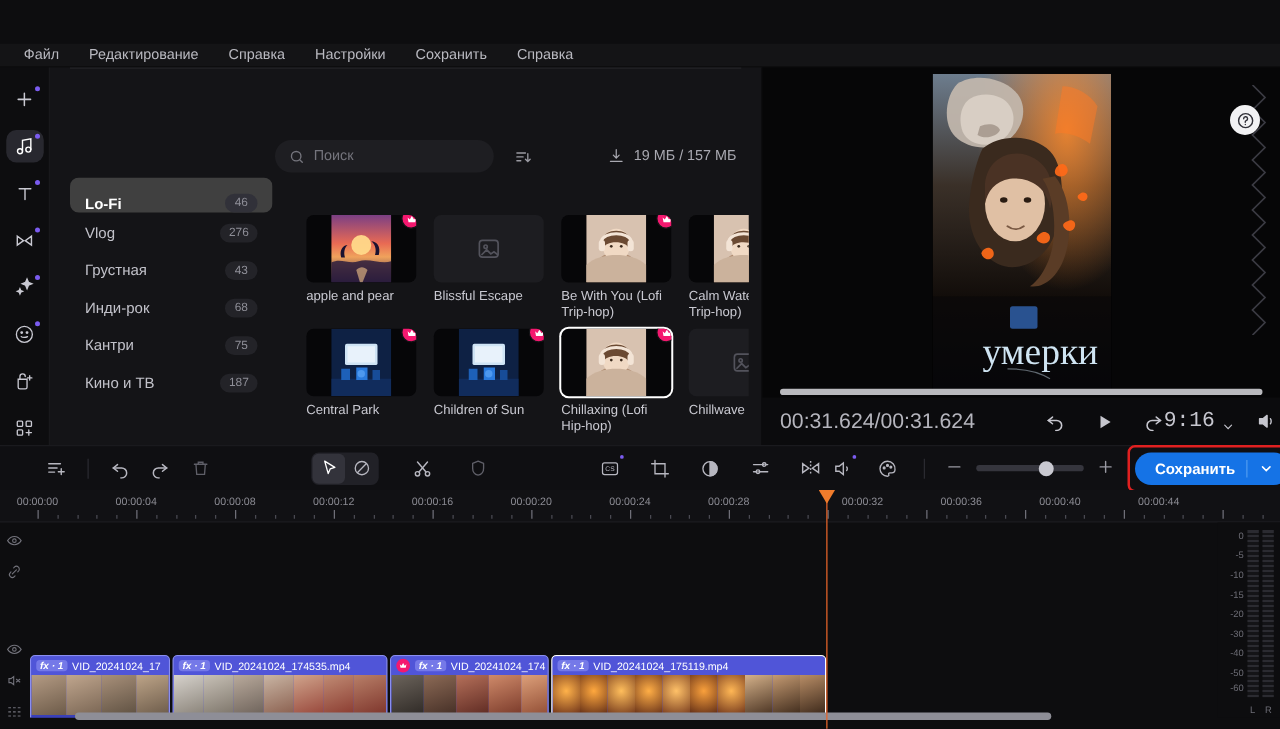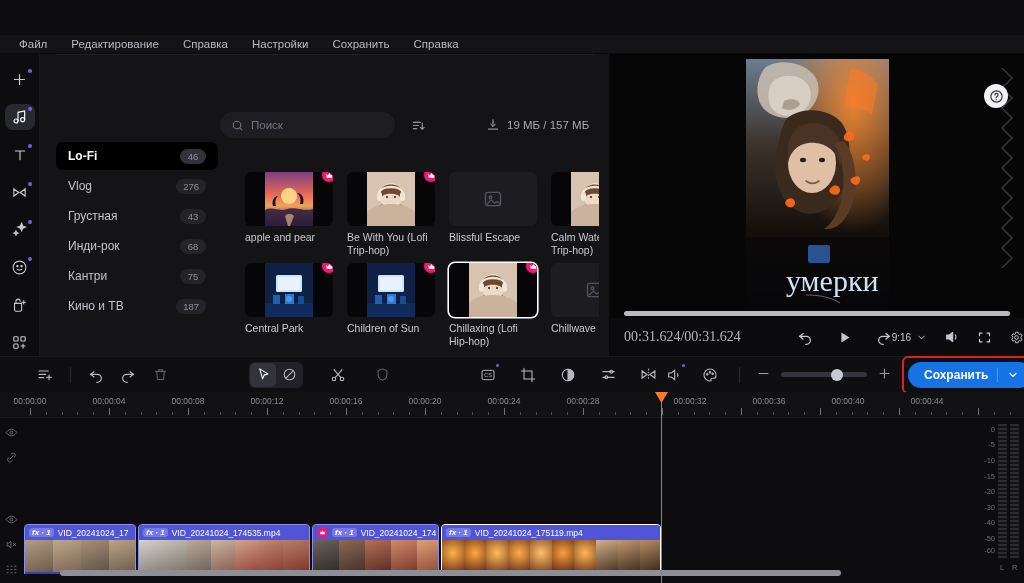--- a/index.html
+++ b/index.html
@@ -69,21 +69,21 @@
   .sort-btn { color:#9a9aa2; display:flex; align-items:center; margin-left:4px; }
   .dl-info { margin-left:48px; display:flex; align-items:center; gap:7px; color:#a9a9b1; font-size:11.5px; }
 
   
   .cats { position:absolute; top:88px; left:16px; width:162px; bottom:6px; overflow:hidden; }
   .cats-title { font-size:8.5px; letter-spacing:.9px; color:#6c6c74; padding:4px 12px 9px; }
   .cat-row {
     display:flex; align-items:center; justify-content:space-between;
     height:28px; padding:0 12px; border-radius:7px; margin-bottom:2px; cursor:pointer;
   }
-  .cat-row.active { background:#000000; }
+  .cat-row.active { background:#404040;align-items:flex-end; }
   .cat-name { font-size:12px; color:#c2c2ca; }
   .cat-row.active .cat-name { color:#fff; font-weight:bold; }
   .cat-count {
     font-size:9.5px; color:#8e8e97; background:#232328; border-radius:8px;
     padding:2px 7px; min-width:26px; text-align:center;
   }
   .cat-row.active .cat-count { background:#313139; }
 
   
   .grid {
@@ -126,24 +126,24 @@
     background:#f2f2f4; color:#303038; display:flex; align-items:center; justify-content:center;
   }
   .prev-scroll {
     position:absolute; left:14px; right:14px; bottom:40px; height:5px;
     background:#b9b9bd; border-radius:3px;
   }
   .prev-ctrl {
     position:absolute; left:0; right:0; bottom:0; height:38px;
     display:flex; align-items:center; padding:0 14px; color:#c6c6ce;
   }
-  .time-label { font-family:Liberation Serif, serif; font-size:14px; color:#b5b5bd; }
+  .time-label { font-family:Liberation Sans, sans-serif; font-size:17px; color:#b5b5bd; }
   .pc-center { display:flex; align-items:center; gap:24px; margin-left:56px; }
   .pc-right { margin-left:auto; display:flex; align-items:center; gap:17px; }
-  .ratio { display:flex; align-items:flex-end; gap:5px; font-size:10px; color:#c6c6ce; }
+  .ratio { display:flex; align-items:flex-end; gap:5px; font-size:17px; color:#c6c6ce;font-family:Liberation Mono, monospace; }
   .icon-btn { display:flex; align-items:center; justify-content:center; color:#c6c6ce; }
 
   
   .toolbar {
     height:36px; background:#0f0f12; display:flex; align-items:center;
     padding:0 10px; border-top:1px solid #1a1a1e; position:relative;
   }
   .tb-group { display:flex; align-items:center; gap:6px; }
   .tb-btn {
     width:26px; height:24px; border-radius:5px; display:flex;
@@ -390,51 +390,51 @@
             <span class="crown">
               <svg width="9" height="9" viewBox="0 0 24 24" fill="#fff">
                   <path d="M3 8l4.5 4L12 5l4.5 7L21 8l-1.8 10H4.8z"></path>
                 </svg>
             </span>
           </div>
           <div class="tile-name">apple and pear</div>
         </div>
 
         <div class="tile">
+          <div class="tile-art placeholder">
+            <svg class="ph-icon" width="20" height="20" viewBox="0 0 24 24" fill="none" stroke="currentColor" stroke-width="1.6">
+                <rect x="3" y="4" width="18" height="16" rx="3"></rect>
+                <circle cx="9" cy="10" r="1.6"></circle>
+                <path d="M5 18l5-5 4 4 3-2 4 3"></path>
+              </svg>
+          </div>
+          <div class="tile-name">Blissful Escape</div>
+        </div>
+
+        <div class="tile">
           <div class="tile-art">
             <svg class="inner" viewBox="0 0 48 54">
               <rect width="48" height="54" fill="#d8c2b0"></rect>
               <path d="M0 54c4-16 12-24 24-24s20 8 24 24z" fill="#b08d72"></path>
               <ellipse cx="24" cy="24" rx="11" ry="13" fill="#f0d9c4"></ellipse>
               <path d="M13 20c1-10 21-10 22 0 1 5-1 7-1 7-1-7-20-7-20 0 0 0-2-2-1-7z" fill="#6b4a33"></path>
               <rect x="10" y="20" width="5" height="9" rx="2.4" fill="#f3e4d6"></rect>
               <rect x="33" y="20" width="5" height="9" rx="2.4" fill="#f3e4d6"></rect>
               <path d="M12 21c2-8 22-8 24 0" stroke="#f3e4d6" stroke-width="2.4" fill="none"></path>
               <circle cx="20" cy="25" r="1.1" fill="#3b2a1d"></circle>
                 <circle cx="28" cy="25" r="1.1" fill="#3b2a1d"></circle>
               <path d="M0 40c6-6 16-8 24-8s18 2 24 8v14H0z" fill="#cbb29c"></path>
             </svg>
             <span class="crown">
               <svg width="9" height="9" viewBox="0 0 24 24" fill="#fff">
                   <path d="M3 8l4.5 4L12 5l4.5 7L21 8l-1.8 10H4.8z"></path>
                 </svg>
             </span>
           </div>
           <div class="tile-name">Be With You (Lofi Trip-hop)</div>
-        </div>
-
-        <div class="tile">
-          <div class="tile-art placeholder">
-            <svg class="ph-icon" width="20" height="20" viewBox="0 0 24 24" fill="none" stroke="currentColor" stroke-width="1.6">
-                <rect x="3" y="4" width="18" height="16" rx="3"></rect>
-                <circle cx="9" cy="10" r="1.6"></circle>
-                <path d="M5 18l5-5 4 4 3-2 4 3"></path>
-              </svg>
-          </div>
-          <div class="tile-name">Blissful Escape</div>
         </div>
 
         <div class="tile">
           <div class="tile-art">
             <svg class="inner" viewBox="0 0 48 54">
               <rect width="48" height="54" fill="#d8c2b0"></rect>
               <path d="M0 54c4-16 12-24 24-24s20 8 24 24z" fill="#b08d72"></path>
               <ellipse cx="24" cy="24" rx="11" ry="13" fill="#f0d9c4"></ellipse>
               <path d="M13 20c1-10 21-10 22 0 1 5-1 7-1 7-1-7-20-7-20 0 0 0-2-2-1-7z" fill="#6b4a33"></path>
               <rect x="10" y="20" width="5" height="9" rx="2.4" fill="#f3e4d6"></rect>

